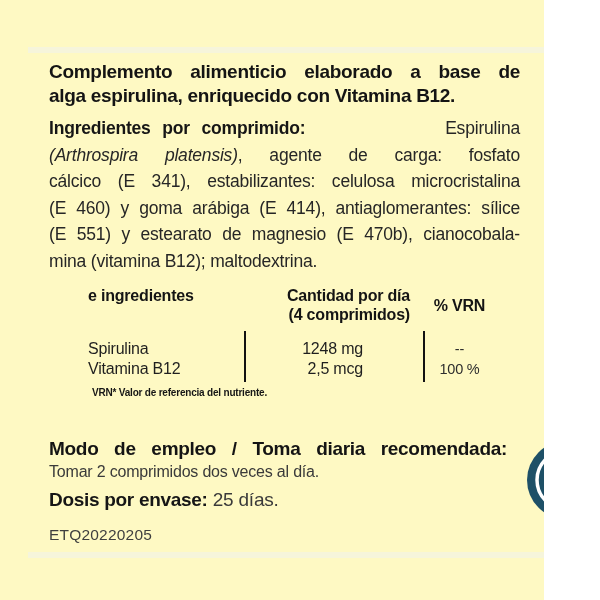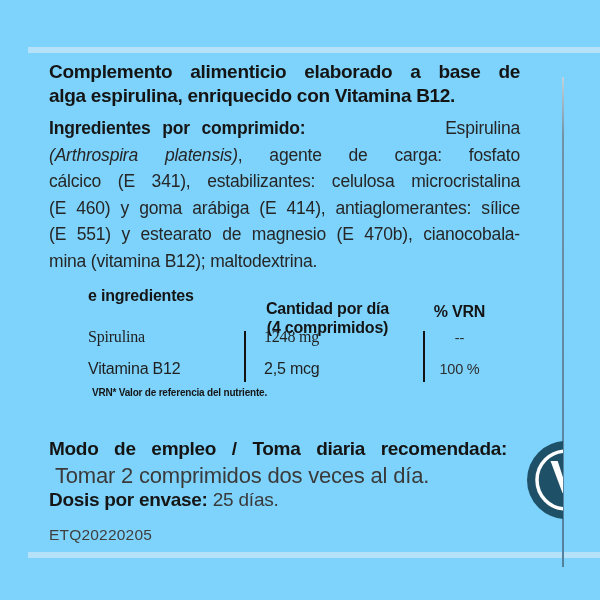--- a/index.html
+++ b/index.html
@@ -1,19 +1,19 @@
 <!DOCTYPE html>
 <html style="--accent: #1e5067; --border-line: #7292a6; --text: #1c1c1c;"><head>
 <meta charset="utf-8">
 <style>
   html, body { margin: 0; padding: 0; background: #ffffff; }
   .canvas {
     position: relative;
-    width: 600px; height: 600px;
-    background: #7dd3fc;
+    width: 544px; height: 600px;
+    background: #fef9c3;
     font-family: "Liberation Sans", sans-serif;
     color: var(--text, #1c1c1c);
     overflow: hidden;
   }
   .edge-band {
     position: absolute; left: 28px; right: 0;
     height: 6px; background: #eef1f3; opacity: 0.5;
   }
   .edge-top { top: 47px; }
   .edge-bottom { top: 552px; }
@@ -43,49 +43,49 @@
   .b.spread { word-spacing: 7px; }
   .i { font-style: italic; }
 
   
   .nut-header {
     position: absolute; left: 88px; top: 286px; width: 407px;
     display: grid; grid-template-columns: 157px 165px 14px 71px;
     font-size: 16px; font-weight: bold; line-height: 19px; color: #141414;
     letter-spacing: -0.2px;
   }
-  .nut-col2 { text-align: center; margin-top: 13px; }
+  .nut-col2 { text-align: right; }
   .nut-col3 { text-align: center; align-self: center; }
   .nut-row {
     position: absolute; left: 88px; width: 407px; height: 20px;
     display: grid; grid-template-columns: 157px 118px 61px 71px;
     font-size: 16px; line-height: 20px; color: #1f1f1f; letter-spacing: -0.2px;
   }
-  .row-0 { top: 327px; font-family: Liberation Serif, serif; }
+  .row-0 { top: 339px; }
   .row-1 { top: 359px; }
-  .cell-amount { text-align: left; padding-left: 19px; }
+  .cell-amount { text-align: right; padding-left: 19px; }
   .cell-vrn { grid-column: 4; text-align: center; font-size: 14.5px; color: #2e2e2e; }
   .vbar {
     position: absolute; top: 331px; width: 2px; height: 51px; background: #121212;
   }
   .vbar-1 { left: 244px; }
   .vbar-2 { left: 423px; }
   .nut-footnote {
     position: absolute; left: 92px; top: 381px;
     font-size: 10px; font-weight: bold; color: #161616; letter-spacing: -0.2px; margin-top: 6px;
   }
 
   
   .usage-heading {
     position: absolute; left: 49px; top: 438px; width: 458px;
     font-size: 19px; font-weight: bold; letter-spacing: -0.3px; color: #141414;
   }
   .usage-instructions {
     position: absolute; left: 49px; top: 463px;
-    font-size: 22px; color: #3a3a3a; letter-spacing: -0.2px; margin-left: 6px;
+    font-size: 16px; color: #3a3a3a; letter-spacing: -0.2px;
   }
   .usage-dose {
     position: absolute; left: 49px; top: 489px;
     font-size: 19px; letter-spacing: -0.2px; color: #3a3a3a;
   }
   .usage-dose .b { letter-spacing: -0.3px; }
 
   .batch-code {
     position: absolute; left: 49px; top: 526px; width: 471px;
     text-align: left; font-size: 15.5px; color: #3f3f3f; letter-spacing: 0.2px;

